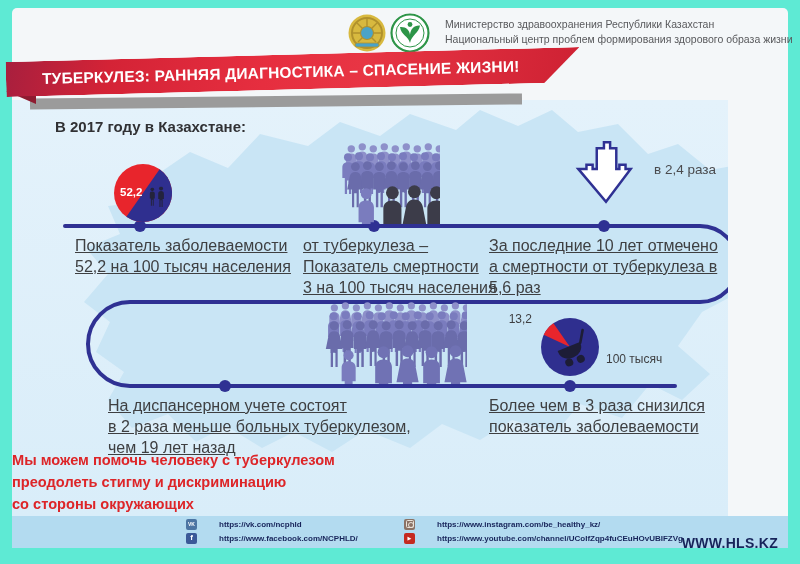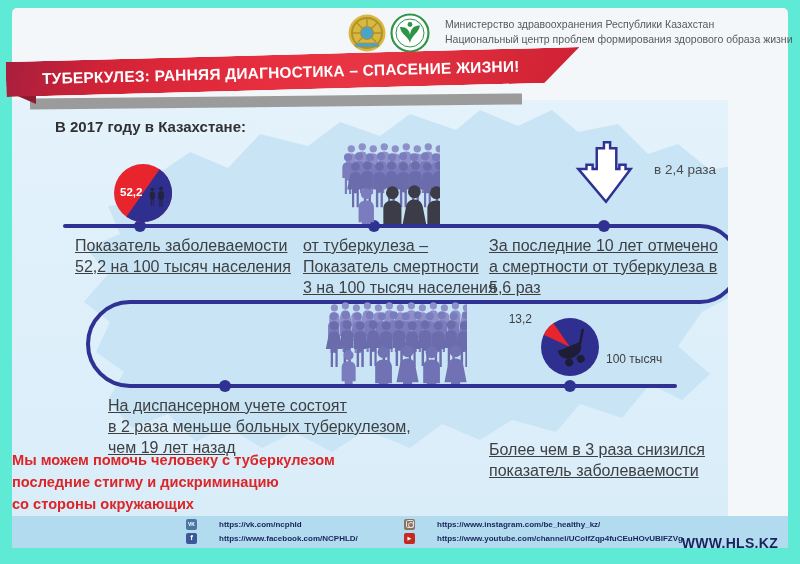--- a/index.html
+++ b/index.html
@@ -244,28 +244,28 @@
       <path d="M31,31 L4.7,18.7 A29,29 0 0 1 14.4,7.2 Z" fill="#e8252c"></path>
       <g transform="translate(32,36) rotate(-22)" fill="#1d1d36">
         <path d="M-12,-4 A12,10 0 0 0 12,-4 L12,-6 -12,-6 Z"></path>
         <path d="M12,-5 L19,-16" stroke="#1d1d36" stroke-width="2.6" stroke-linecap="round"></path>
         <circle cx="-5.5" cy="9" r="4"></circle>
           <circle cx="6.5" cy="10" r="4"></circle>
       </g>
     </svg>
     <div class="stat-label" style="left:478px;top:212px;width:42px;text-align:right;">13,2</div>
     <div class="stat-label" style="left:594px;top:252px;">100 тысяч</div>
-    <div class="tblock" style="left:477px;top:296px;margin-top:44px;">
+    <div class="tblock" style="left:477px;top:296px;">
       <div>Более чем в 3 раза снизился</div>
       <div>показатель заболеваемости</div>
     </div>
 
     <div class="message">
       <div>Мы можем помочь человеку с туберкулезом</div>
-      <div>последние стигму и дискриминацию</div>
+      <div>преодолеть стигму и дискриминацию</div>
       <div>со стороны окружающих</div>
     </div>
   </div>
 
   <div class="socialbar">
     <div class="slink" style="left:174px;top:2.5px;">
       <span class="sicon vk">VK</span>
       <span class="url">https://vk.com/ncphld</span>
     </div>
     <div class="slink" style="left:174px;top:16.5px;">

